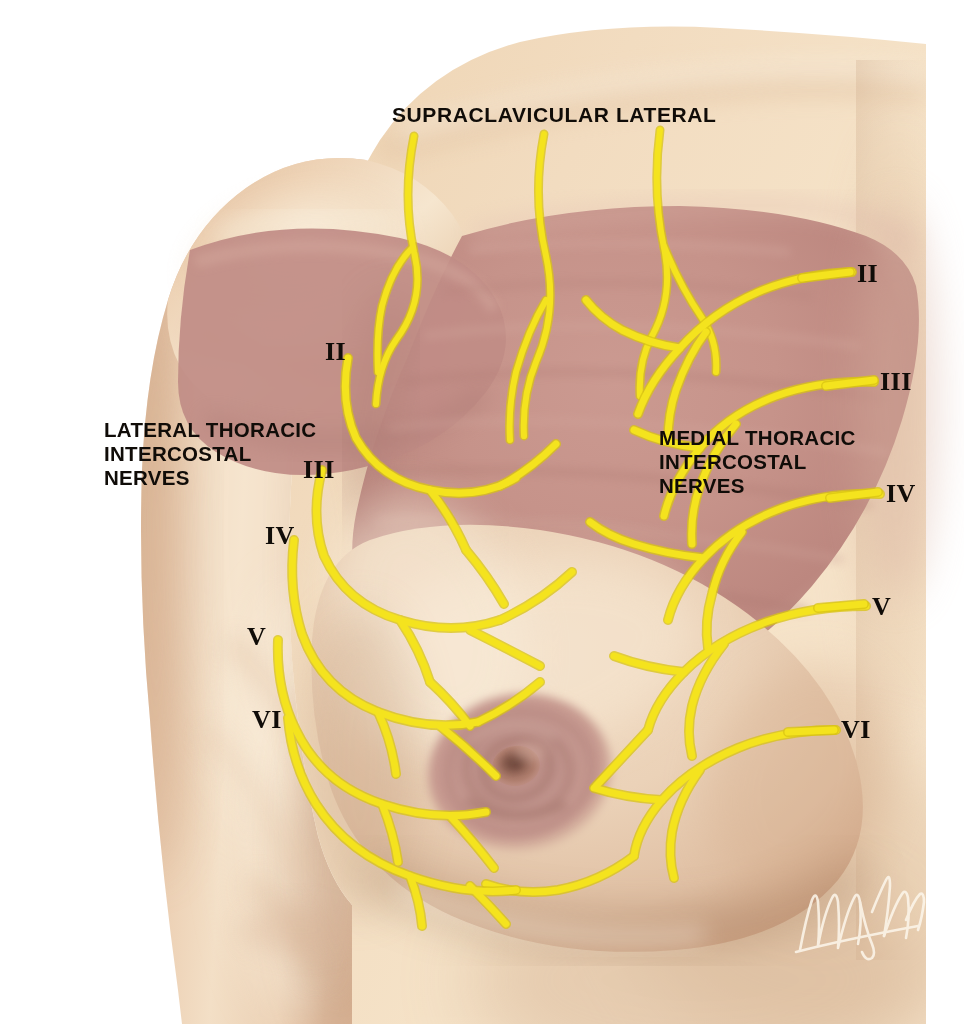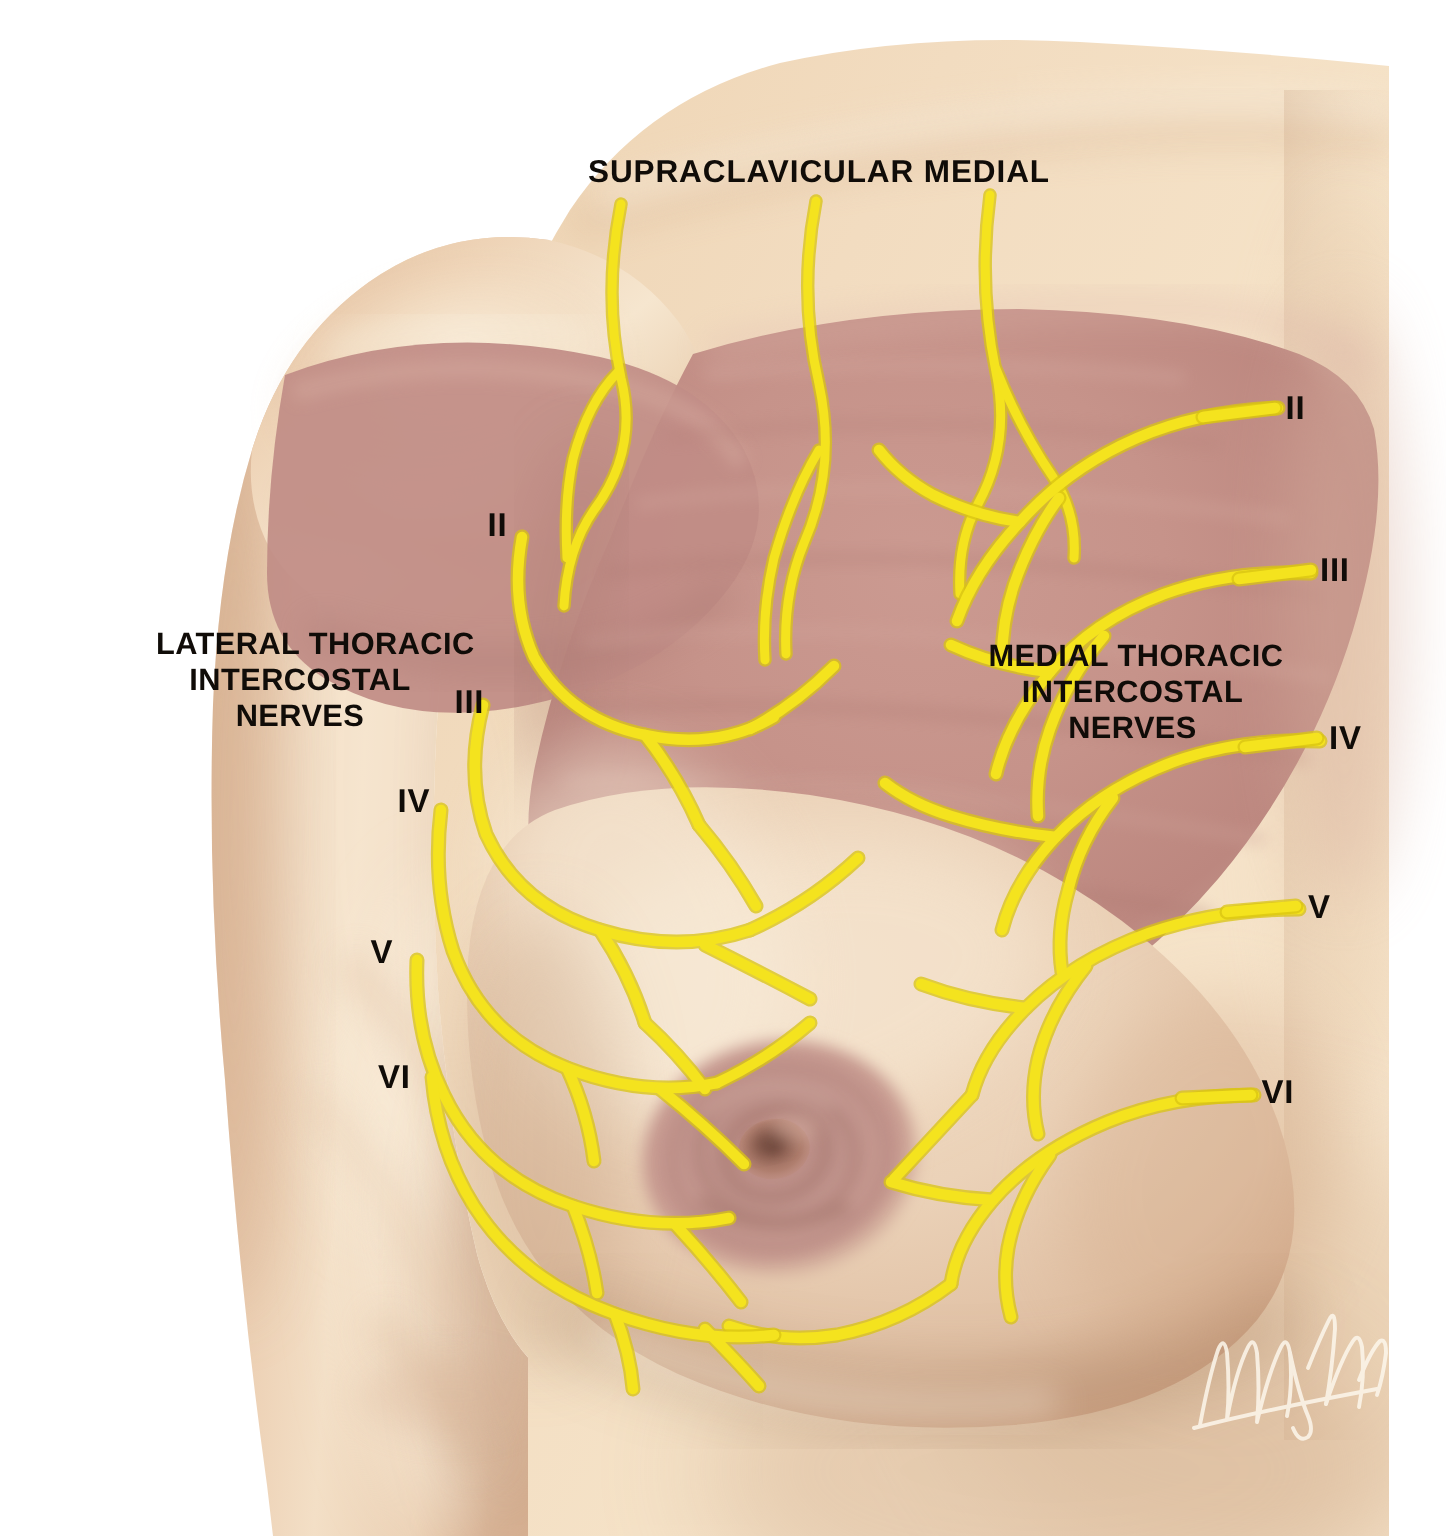--- a/index.html
+++ b/index.html
@@ -30,26 +30,26 @@
     line-height: 1.16;
     letter-spacing: 0.2px;
     user-select: none;
   }
   .title-anno {
     font-size: 21px;
     letter-spacing: 0.6px;
   }
   .block-anno {
     font-size: 20.5px;
-    text-align: center;
     letter-spacing: 0.3px;
   }
   .num-anno {
-    font-size: 22px;
+    font-size: 26px;
     letter-spacing: 0.5px;
+    font-family: Liberation Serif, serif;
   }
 </style>
 </head>
 <body>
 
 <div id="stage">
 
   <svg id="art" viewBox="0 0 964 1024" xmlns="http://www.w3.org/2000/svg">
     <defs>
 
@@ -479,21 +479,21 @@
                  Q 846,914 854,898 Q 858,890 860,902 Q 862,924 858,944"></path>
         <path d="M 860,902 Q 866,930 872,944 Q 876,954 872,958 Q 866,962 862,952"></path>
         <path d="M 872,912 Q 880,892 886,880 Q 890,872 890,886 Q 888,914 884,936"></path>
         <path d="M 884,936 Q 894,906 902,894 Q 906,888 908,898 Q 910,918 906,938"></path>
         <path d="M 906,920 Q 914,900 920,894 Q 924,892 924,902 Q 922,918 918,930"></path>
         <path d="M 796,952 Q 842,940 918,926"></path>
       </g>
     </g>
   </svg>
 
-  <div class="anno title-anno" style="left:392px; top:103px;">SUPRACLAVICULAR MEDIAL</div>
+  <div class="anno title-anno" style="left:392px; top:103px;">SUPRACLAVICULAR LATERAL</div>
 
   <div class="anno block-anno" style="left:104px; top:418px; width:192px;">LATERAL THORACIC
 INTERCOSTAL
 NERVES</div>
 
   <div class="anno block-anno" style="left:659px; top:426px; width:192px;">MEDIAL THORACIC
 INTERCOSTAL
 NERVES</div>
 
   <div id="numeral-layer">

